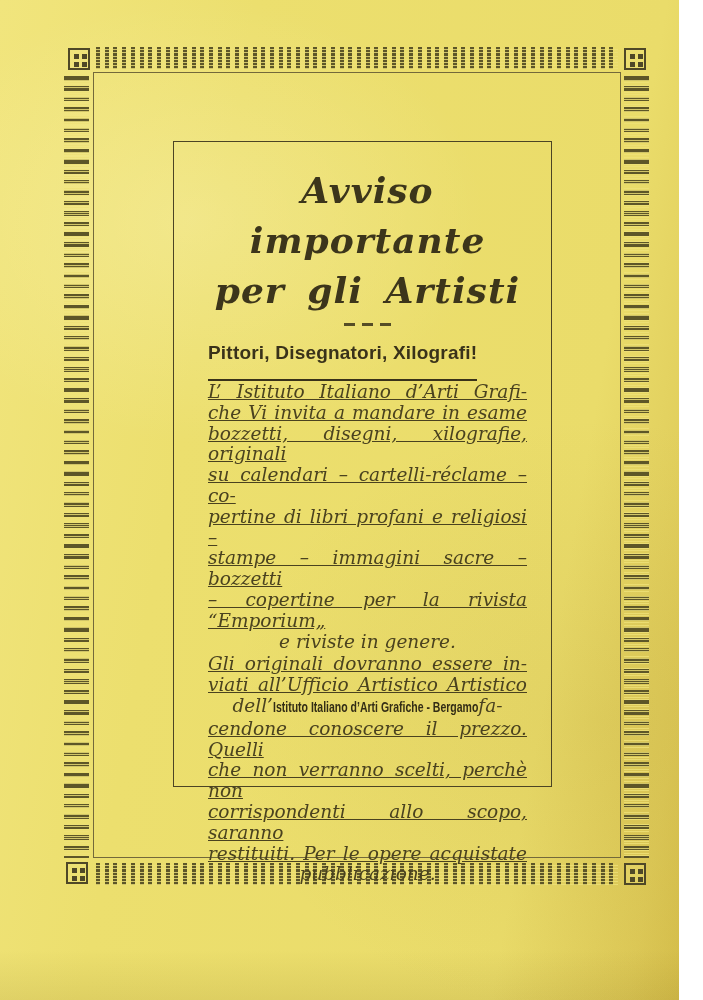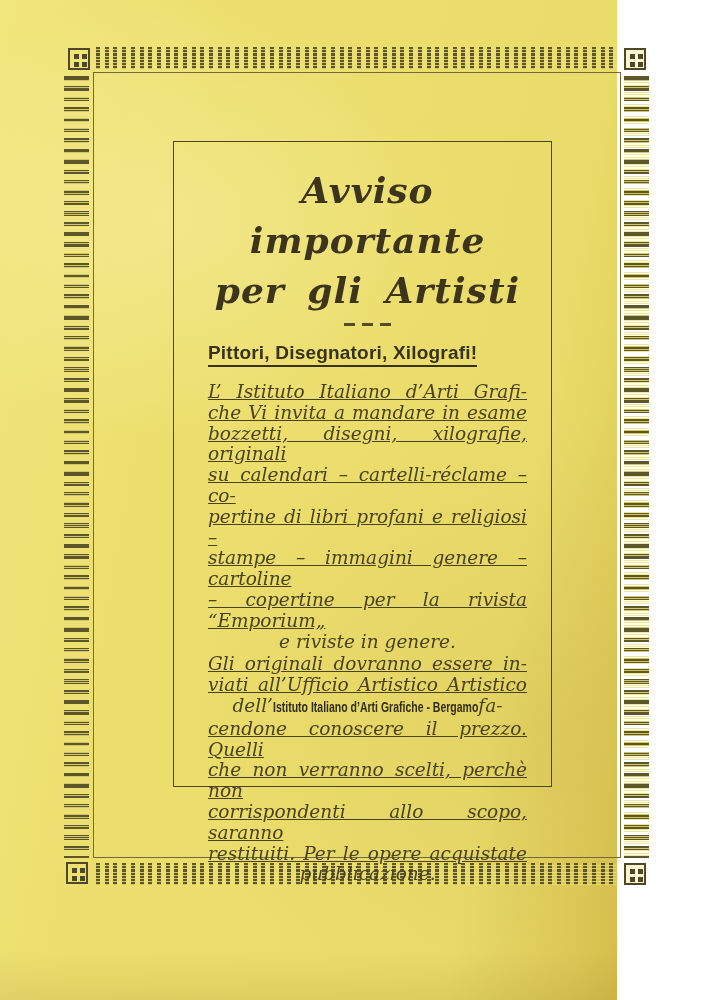--- a/index.html
+++ b/index.html
@@ -1,21 +1,21 @@
 <!DOCTYPE html>
 <html><head>
 <meta charset="utf-8">
 <style>
   html,body{margin:0;padding:0;}
   body{
     width:703px;height:1000px;overflow:hidden;
     font-family:"DejaVu Serif", serif;
   }
   .page{
-    position:relative;width:617px;height:1000px;
+    position:relative;width:679px;height:1000px;
     background-image:
       radial-gradient(ellipse 420px 320px at 28% 22%, rgba(255,250,205,0.28), rgba(255,250,205,0) 70%),
       radial-gradient(ellipse 520px 420px at 88% 72%, rgba(150,120,30,0.10), rgba(150,120,30,0) 72%),
       linear-gradient(to bottom, rgba(120,95,15,0) 95%, rgba(120,95,15,0.12) 100%),
       linear-gradient(100deg, #f1e57d 0%, #ecdf6e 30%, #eadc6a 78%, #ddc957 94%, #d5be4b 100%);
   }
 
   
   .frame-rule{
     position:absolute;left:93px;top:72px;width:528px;height:786px;
@@ -68,21 +68,21 @@
   .dashes{text-align:center;margin-top:4px;height:10px;line-height:10px;}
   .dashes i{
     display:inline-block;width:11px;height:3.5px;background:#554d26;
     margin:0 3.5px;vertical-align:middle;
   }
   .subtitle{
     margin-top:13px;
     font-family:"Liberation Sans", sans-serif;font-weight:bold;
     font-size:19px;color:#39321a;letter-spacing:0.2px;
   }
-  .subtitle span{border-bottom:2px solid #39321a;padding-bottom:2px;}
+  .subtitle span{border-bottom:2px solid #39321a;padding-bottom:16px;}
 
   .para{font-style:italic;font-size:18.5px;line-height:20.8px;color:#4a421f;}
   .p1{margin-top:18px;}
   .p2{margin-top:2px;}
   .jline{text-align:justify;text-align-last:justify;text-decoration:underline;}
   .cline{text-align:center;}
   .mixline{display:flex;justify-content:center;align-items:baseline;}
   .bold-inline{
     display:inline-block;font-style:normal;
     font-family:"Liberation Sans", sans-serif;font-weight:bold;
@@ -128,21 +128,21 @@
     <div class="subtitle">
       <span>Pittori, Disegnatori, Xilografi!</span>
     </div>
 
     <div class="para p1">
       <div class="jline">L’ Istituto Italiano d’Arti Grafi-</div>
       <div class="jline">che Vi invita a mandare in esame</div>
       <div class="jline">bozzetti, disegni, xilografie, originali</div>
       <div class="jline">su calendari – cartelli-réclame – co-</div>
       <div class="jline">pertine di libri profani e religiosi –</div>
-      <div class="jline">stampe – immagini genere – cartoline</div>
+      <div class="jline">stampe – immagini sacre – bozzetti</div>
       <div class="jline">– copertine per la rivista “Emporium„</div>
       <div class="cline">e riviste in genere.</div>
     </div>
 
     <div class="para p2">
       <div class="jline">Gli originali dovranno essere in-</div>
       <div class="jline">viati all’Ufficio Artistico Artistico</div>
       <div class="mixline">
         <span>dell’</span>
         <span class="bold-inline">Istituto Italiano d’Arti Grafiche - Bergamo</span>

